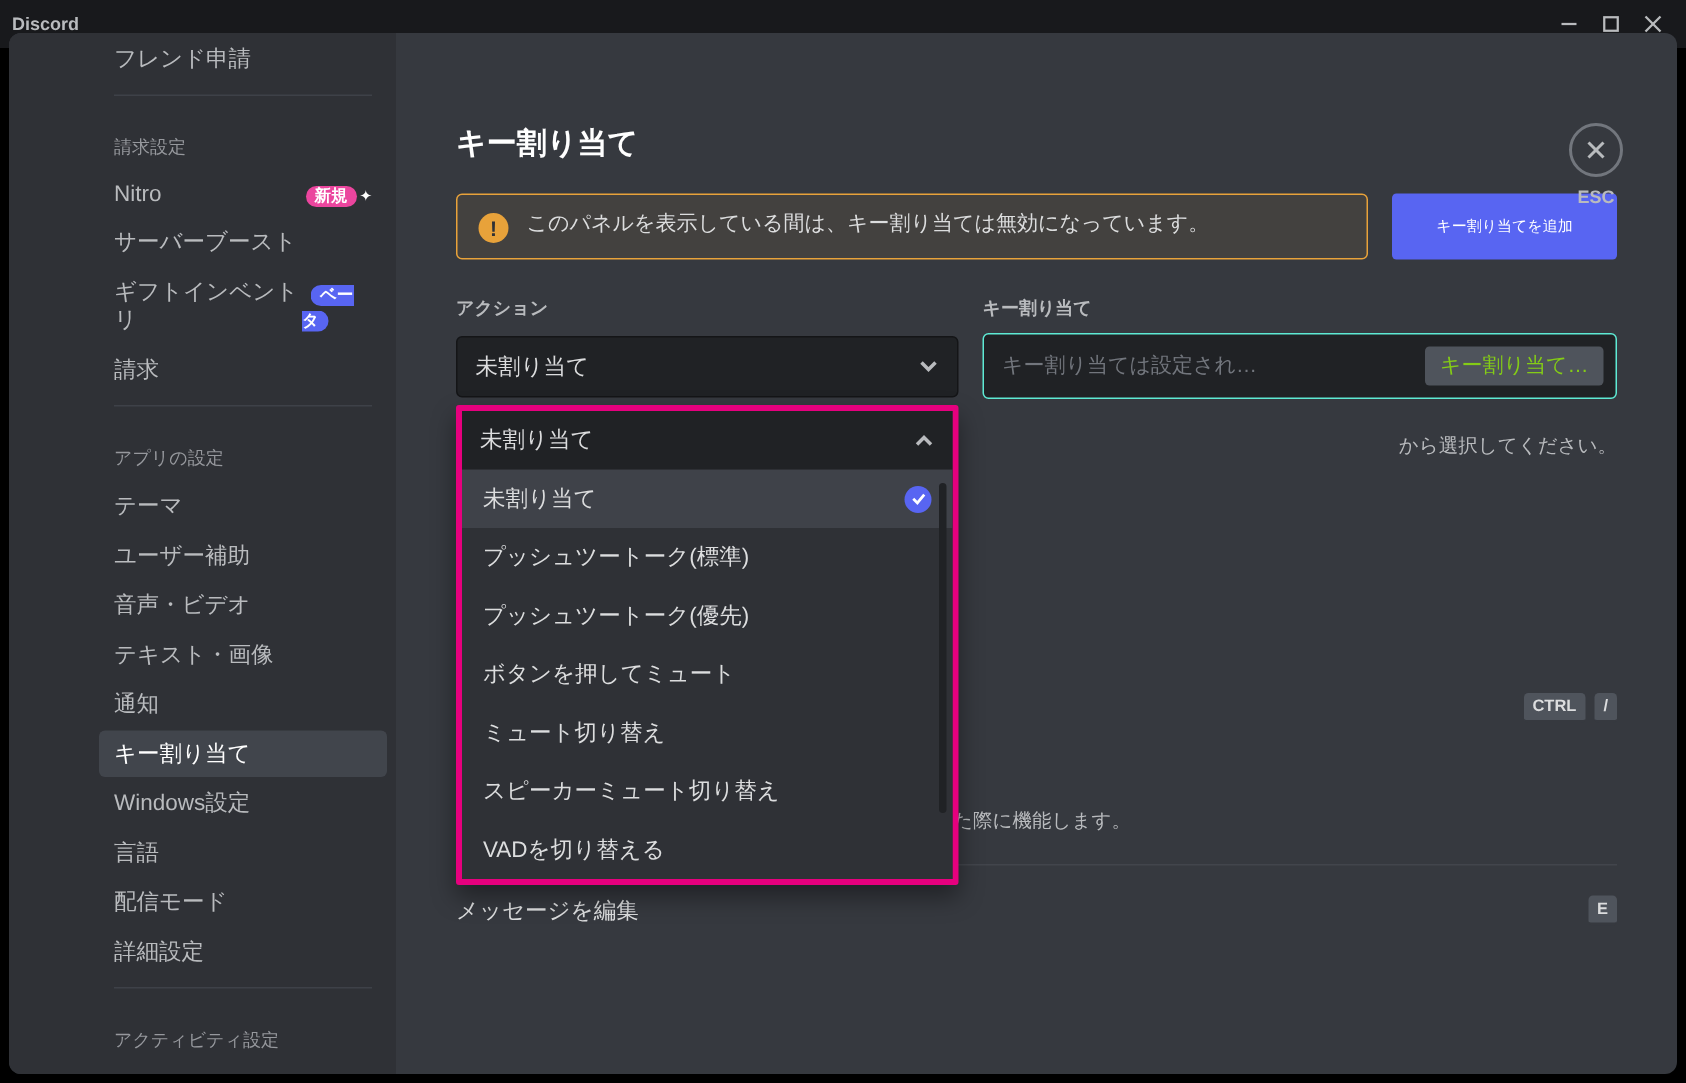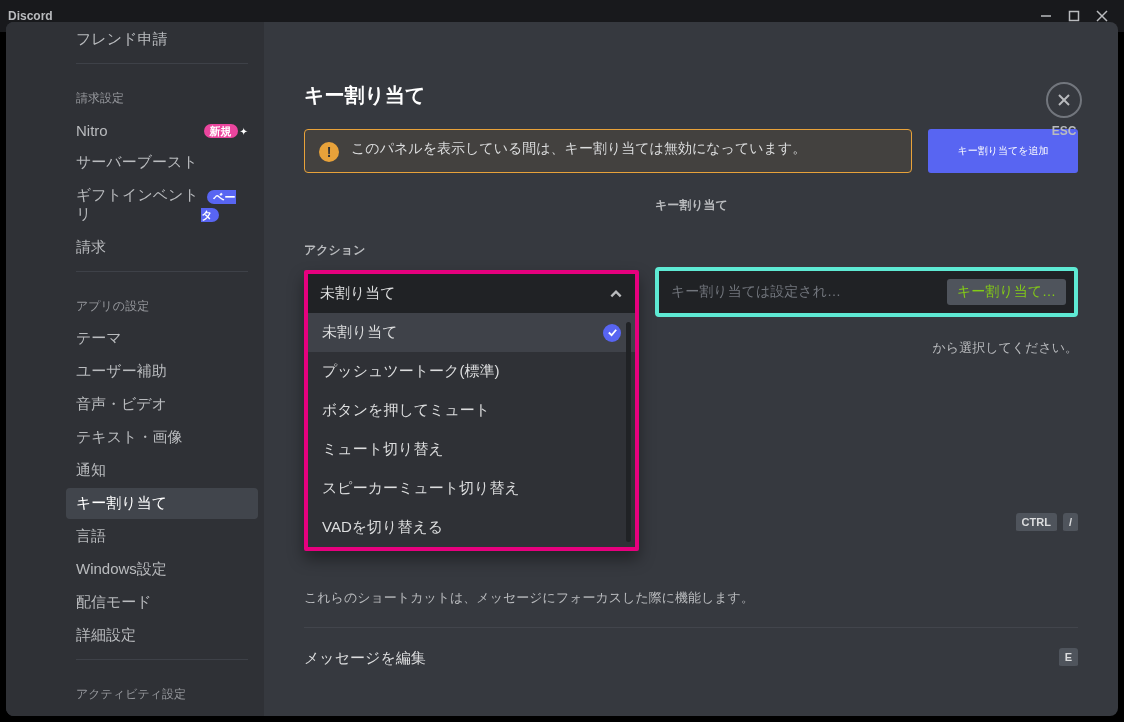--- a/index.html
+++ b/index.html
@@ -132,42 +132,42 @@
   .section-labels {
     display: flex;
     gap: 16px;
     margin-bottom: 8px;
   }
   .section-labels > div {
     font-size: 12px;
     font-weight: 700;
     color: #b9bbbe;
   }
-  .lbl-action { width: 335px; margin-top: 45px; }
+  .lbl-action { width: 335px; }
   .row {
     display: flex;
     gap: 16px;
     align-items: center;
   }
   .select {
     width: 335px;
     background: #202225;
     border: 1px solid #141517;
     border-radius: 4px;
     padding: 10px 12px;
     display: flex;
     align-items: center;
     justify-content: space-between;
     color: #dcddde;
     font-size: 15px;
   }
   .keybind-input {
     flex: 1;
     background: #202225;
-    border: 4px solid #5eead4;
+    border: 1px solid #5eead4;
     border-radius: 4px;
     padding: 8px 8px 8px 12px;
     display: flex;
     align-items: center;
     justify-content: space-between;
     color: #72767d;
     font-size: 14px;
     gap: 8px;
   }
   .keybind-btn {
@@ -333,24 +333,24 @@
         <div class="side-item">
           <span>テキスト・画像</span>
         </div>
         <div class="side-item">
           <span>通知</span>
         </div>
         <div class="side-item active">
           <span>キー割り当て</span>
         </div>
         <div class="side-item">
+          <span>Windows設定</span>
+        </div>
+        <div class="side-item">
           <span>言語</span>
-        </div>
-        <div class="side-item">
-          <span>Windows設定</span>
         </div>
         <div class="side-item">
           <span>配信モード</span>
         </div>
         <div class="side-item">
           <span>詳細設定</span>
         </div>
         <div class="divider"></div>
         <div class="side-header">アクティビティ設定</div>
       </div>
@@ -437,20 +437,23 @@
             <span class="check">
               <svg width="11" height="11" viewBox="0 0 12 12">
                 <polyline points="2,6 5,9 10,3" fill="none" stroke-width="2"></polyline>
               </svg>
             </span>
           </div>
           <div class="dd-item">
             <span>プッシュツートーク(標準)</span>
           </div>
           <div class="dd-item">
+            <span>プッシュツートーク(優先)</span>
+          </div>
+          <div class="dd-item">
             <span>ボタンを押してミュート</span>
           </div>
           <div class="dd-item">
             <span>ミュート切り替え</span>
           </div>
           <div class="dd-item">
             <span>スピーカーミュート切り替え</span>
           </div>
           <div class="dd-item">
             <span>VADを切り替える</span>

